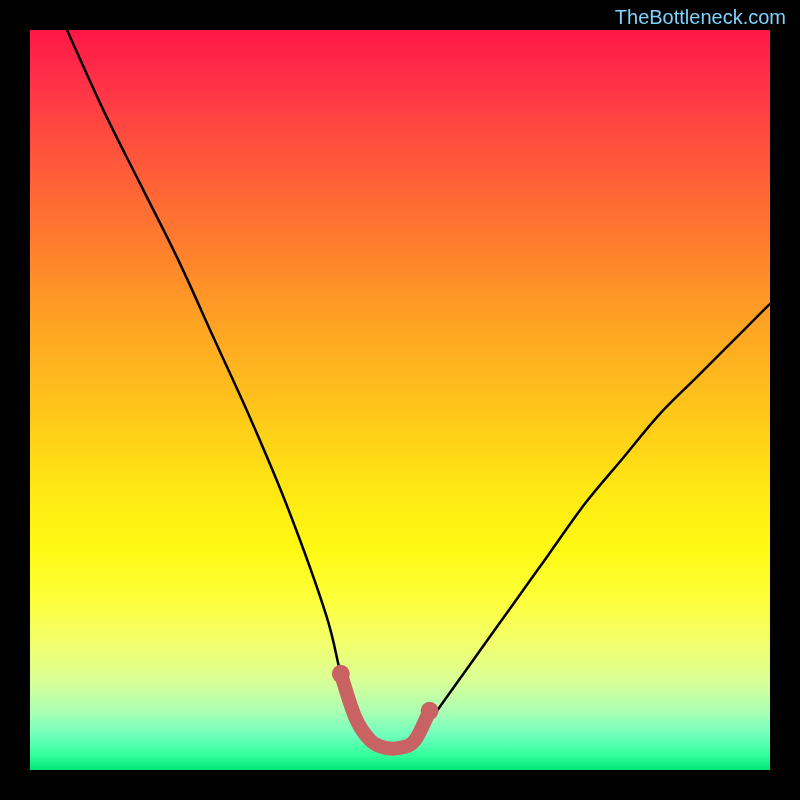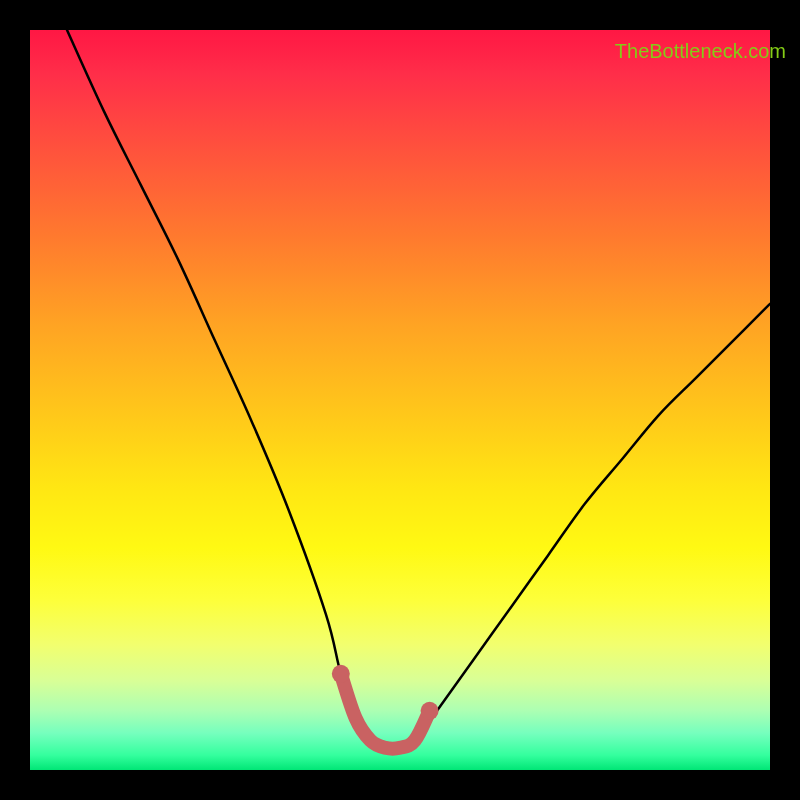--- a/index.html
+++ b/index.html
@@ -6,26 +6,25 @@
   body {
     width: 800px;
     height: 800px;
     background: #000;
     position: relative;
   }
   .watermark {
     position: absolute;
     top: 6px;
     right: 14px;
-    color: #84cc16;
+    color: #7dd3fc;
     font-family: Arial, sans-serif;
     font-size: 20px;
     font-weight: 500;
     z-index: 10;
-    margin-top: 34px;
   }
   .chart-outer {
     position: absolute;
     top: 30px;
     left: 30px;
     width: 740px;
     height: 740px;
     background: #000;
   }
   .chart-inner {

